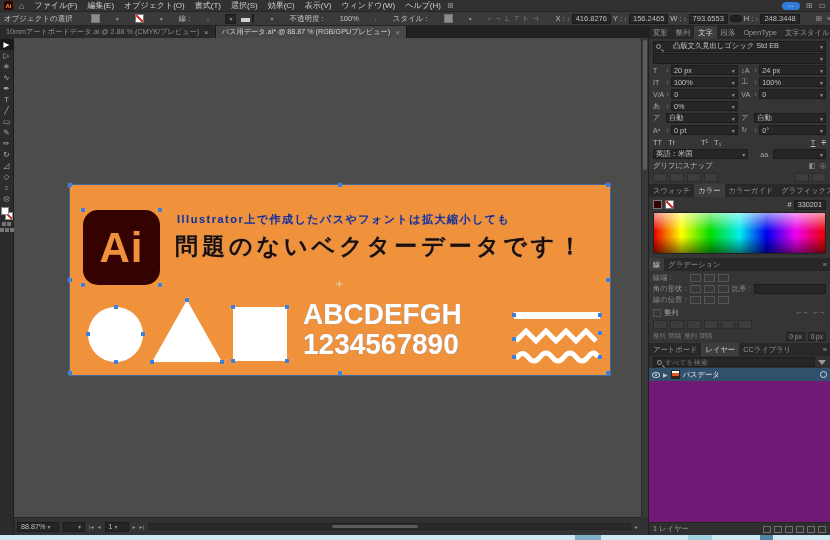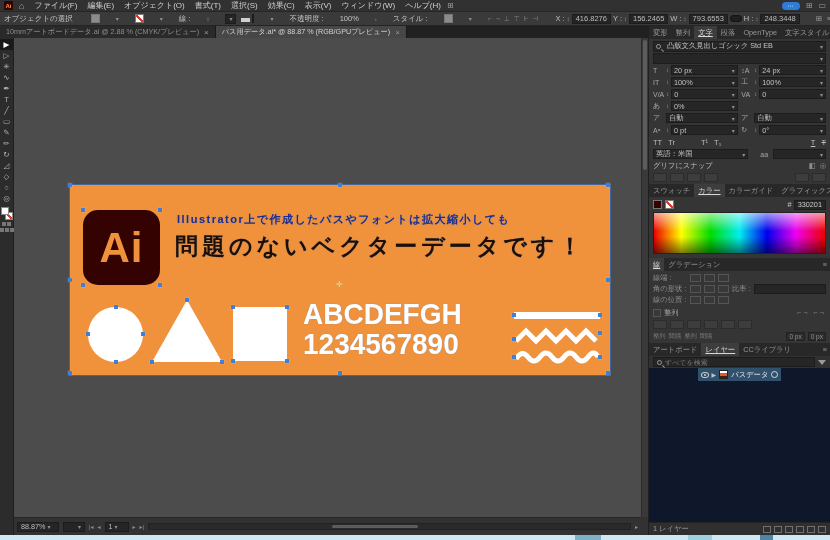--- a/index.html
+++ b/index.html
@@ -99,28 +99,28 @@
 
   
   .bottomstrip { position:absolute; left:0; top:535px; width:830px; height:5px; background:#cfe9f2; }
   .bseg { position:absolute; top:0; height:5px; }
 
   
   .rightpanel { position:absolute; left:648px; top:26px; width:182px; bottom:5px; background:#353535;
                 border-left:1px solid #202020; display:flex; flex-direction:column; font-size:7.3px; }
   .ptabs { display:flex; align-items:stretch; background:#282828; height:13px; flex:none; overflow:hidden; }
   .ptab { display:flex; align-items:center; padding:0 4px; color:#989898; white-space:nowrap; }
-  .ptab.active { background:#3d3d3d; color:#d8d8d8;text-decoration:underline; }
+  .ptab.active { background:#3d3d3d; color:#d8d8d8; }
   .ptabs .pmenu { margin-left:auto; color:#8d8d8d; padding:0 3px; display:flex; align-items:center; }
   .section { flex:none; padding:1px 4px; display:flex; flex-direction:column; }
   .cp-row { display:flex; align-items:center; justify-content:space-between; height:12px; gap:3px; }
   .cp-half { display:flex; align-items:center; gap:2px; width:49%; }
   .cp-ic { color:#a8a8a8; font-size:7px; min-width:11px; }
   .cp-field { flex:1; background:#262626; border:1px solid #1c1c1c; height:10px; display:flex;
-              align-items:center; gap:6px; padding:0 2px; color:#c0c0c0; }
+              align-items:center; gap:12px; padding:0 2px; color:#c0c0c0; }
   .cp-field .val { flex:1; }
   .fontrow .cp-field { height:11px; }
   .casebtns { display:flex; gap:6px; color:#bdbdbd; align-items:center; height:12px; }
   .casebtns span { font-size:7.5px; }
   .snaplabel { display:flex; align-items:center; height:11px; color:#bdbdbd; }
   .snaplabel .ric { margin-left:auto; display:flex; gap:4px; color:#8d8d8d; }
   .btnrow { display:flex; gap:3px; align-items:center; height:12px; }
   .dimbtn { width:14px; height:9px; background:#3d3d3d; border:1px solid #2c2c2c; }
   .swatchrow { display:flex; align-items:center; height:13px; gap:3px; }
   .hexfield { margin-left:auto; display:flex; align-items:center; gap:2px; }
@@ -140,21 +140,21 @@
   .searchrow { display:flex; align-items:center; gap:3px; height:12px; padding:0 4px; flex:none; background:#313131; }
   .searchbox { flex:1; display:flex; align-items:center; gap:3px; background:#262626; border:1px solid #1c1c1c;
                height:10px; padding:0 3px; }
   .searchbox input { background:transparent; border:0; outline:0; color:#9a9a9a; font-size:7px; width:100%;
                      font-family:"Liberation Sans",sans-serif; }
   .search-glass { width:5px; height:5px; border:1px solid #9a9a9a; border-radius:50%; position:relative; flex:none; }
   .search-glass::after { content:""; position:absolute; width:3px; height:1px; background:#9a9a9a;
                          transform:rotate(45deg); left:4px; top:5px; }
   .funnel { width:0; height:0; border-left:4px solid transparent; border-right:4px solid transparent;
             border-top:5px solid #9a9a9a; }
-  .layerlist { flex:1; background:#0f172a; display:flex; flex-direction:column;align-items:center; }
+  .layerlist { flex:1; background:#701a75; display:flex; flex-direction:column; }
   .layerrow { height:13px; background:#31506b; display:flex; align-items:center; gap:3px; padding:0 3px; color:#e2e9f0; }
   .eye { width:8px; height:6px; border:1px solid #cfcfcf; border-radius:50%; position:relative; flex:none; }
   .eye::after { content:""; position:absolute; left:2px; top:1px; width:2px; height:2px; background:#cfcfcf; border-radius:50%; }
   .expander { color:#b9c6d2; font-size:6px; }
   .chip { width:9px; height:9px; background:linear-gradient(#fff 33%, #e2572b 33%, #e2572b 66%, #40210e 66%); border:1px solid #222; flex:none; }
   .target { margin-left:auto; width:7px; height:7px; border:1px solid #cfd9e2; border-radius:50%; }
   .layersfooter { flex:none; height:13px; background:#2f2f2f; border-top:1px solid #242424;
                   display:flex; align-items:center; gap:3px; padding:0 4px; color:#9a9a9a; }
   .lf-icons { margin-left:auto; display:flex; gap:3px; }
   .lf-icons span { width:8px; height:7px; border:1px solid #6f6f6f; display:block; }

